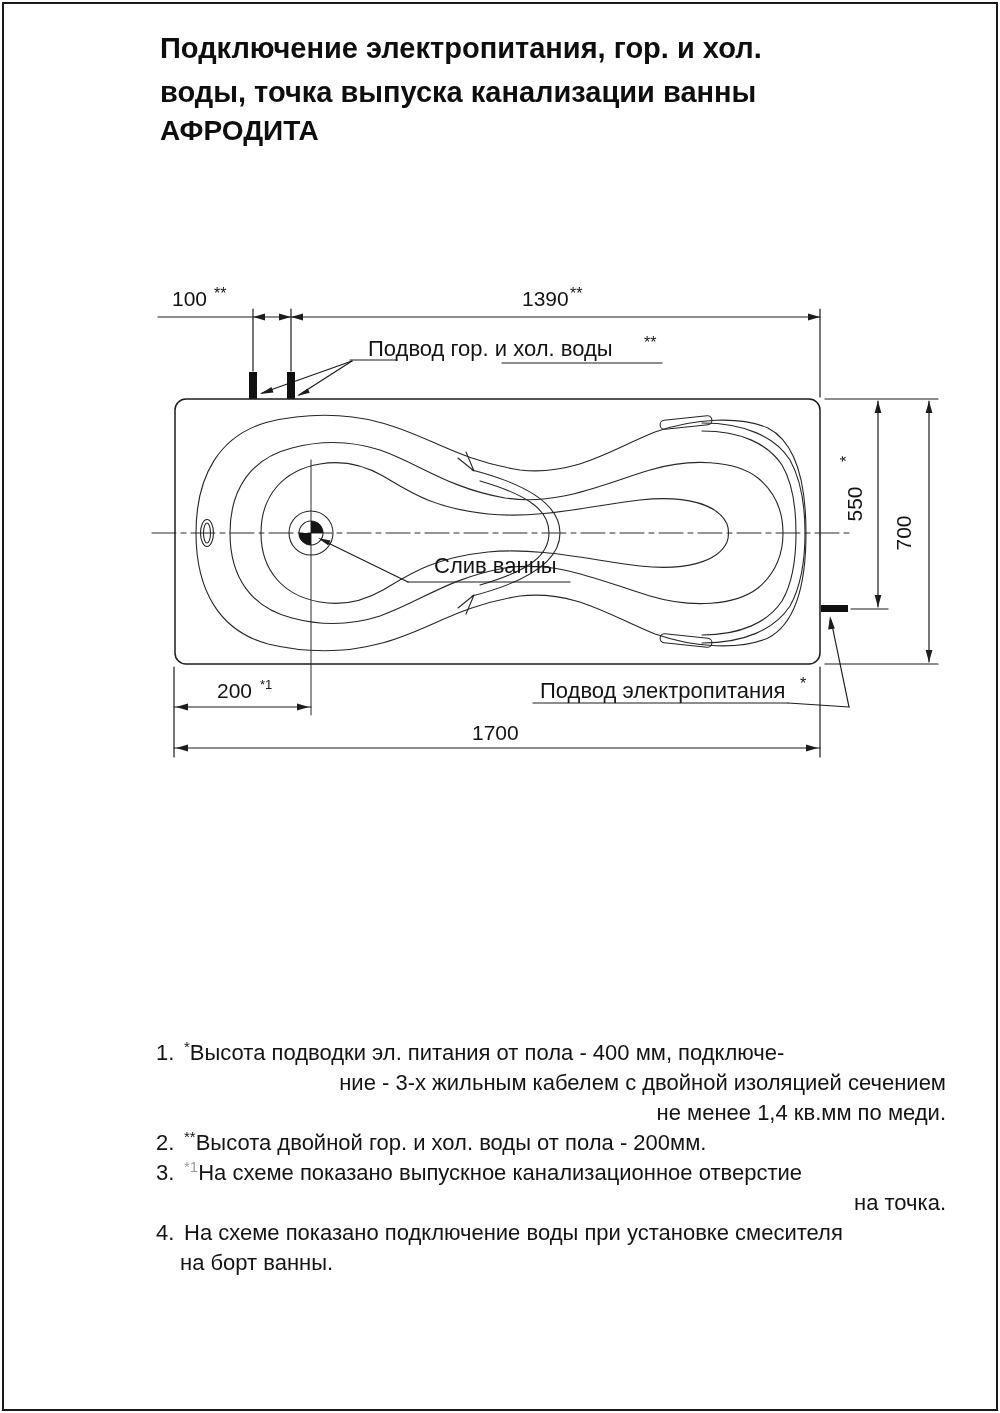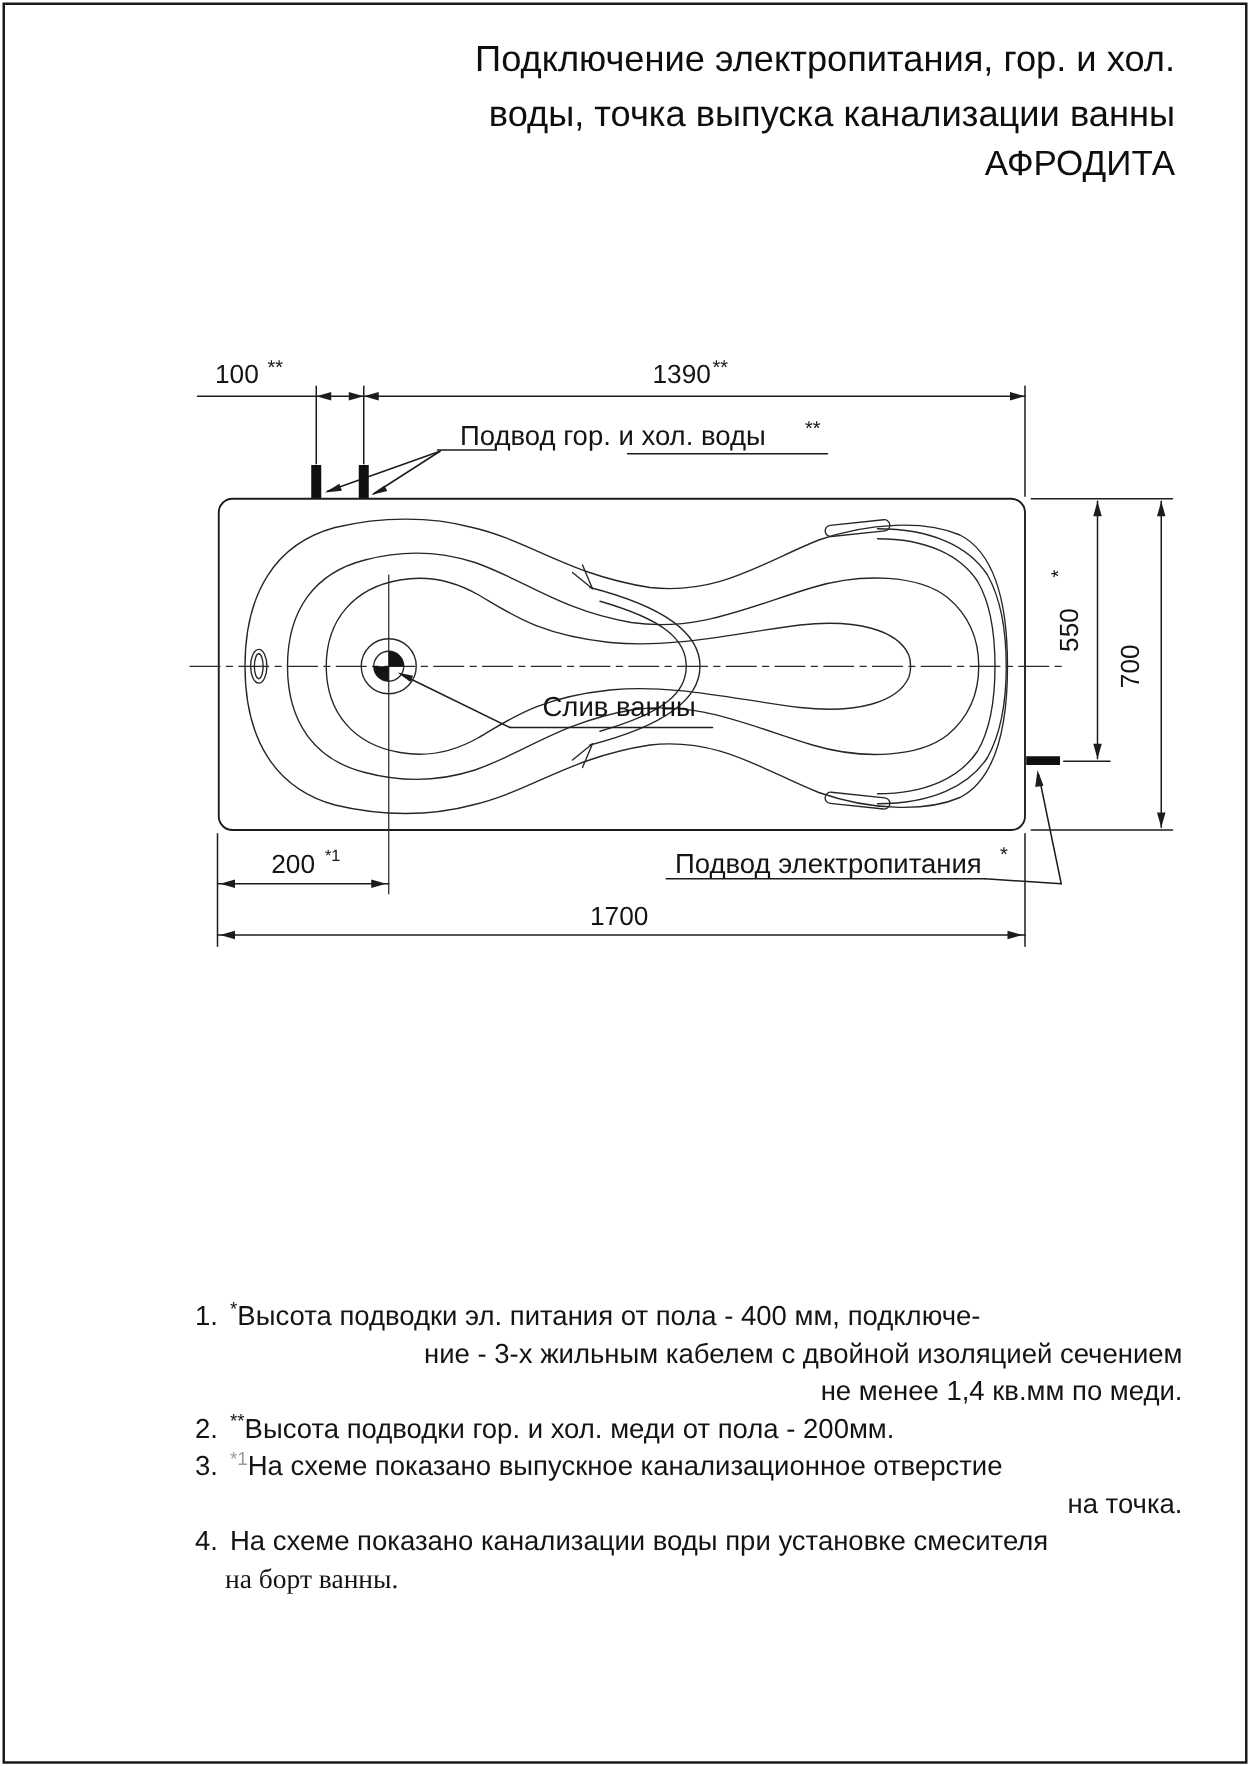--- a/index.html
+++ b/index.html
@@ -1,27 +1,27 @@
 <!DOCTYPE html>
 <html><head>
 <meta charset="utf-8">
 <style>
   html,body{margin:0;padding:0;background:#fff;}
   body{width:1000px;height:1413px;position:relative;font-family:"Liberation Sans",sans-serif;color:#111;}
   .page-border{position:absolute;left:2px;top:2px;right:2px;bottom:2px;border:2px solid #1a1a1a;pointer-events:none;}
-  .title-block{position:absolute;left:160px;top:26px;width:780px;text-align:right;}
+  .title-block{position:absolute;left:160px;top:26px;width:780px;text-align:left;font-weight:bold;}
   .title-line{font-size:29px;line-height:44px;color:#0e0e0e;}
   .title-sub{font-size:28px;line-height:30px;margin-top:2px;color:#0e0e0e;}
   svg.diagram{position:absolute;left:0;top:0;}
   svg text{font-family:"Liberation Sans",sans-serif;fill:#141414;}
   .notes{position:absolute;left:140px;top:1038px;width:790px;font-size:22px;line-height:30px;color:#141414;margin-left:16px;}
   .note-line{white-space:nowrap;}
   .note-num{display:inline-block;min-width:28px;}
   .note-cont{padding-left:28px;white-space:nowrap;text-align:right;}
-  .note-cont2{padding-left:24px;white-space:nowrap;font-family:Liberation Serif, serif;}
+  .note-cont2{padding-left:24px;white-space:nowrap;}
   sup.note-sup{font-size:15px;line-height:0;}
   sup.sup-gray{color:#9a9a9a;}
 </style>
 </head>
 <body>
 
 <div class="page-border"></div>
 
 <div class="title-block">
   <div class="title-line">Подключение электропитания, гор. и хол.</div>
@@ -164,23 +164,23 @@
   <text x="472" y="740" font-size="21">1700</text>
 </svg>
 
 <div class="notes">
   <div class="note-line">
     <span class="note-num">1.</span><sup class="note-sup">*</sup><span>Высота подводки эл. питания от пола - 400 мм, подключе-</span>
   </div>
   <div class="note-cont">ние - 3-х жильным кабелем с двойной изоляцией сечением</div>
   <div class="note-cont">не менее 1,4 кв.мм по меди.</div>
   <div class="note-line">
-    <span class="note-num">2.</span><sup class="note-sup">**</sup><span>Высота подводки гор. и хол. меди от пола - 200мм.</span>
+    <span class="note-num">2.</span><sup class="note-sup">**</sup><span>Высота двойной гор. и хол. воды от пола - 200мм.</span>
   </div>
   <div class="note-line">
     <span class="note-num">3.</span><sup class="note-sup sup-gray">*1</sup><span>На схеме показано выпускное канализационное отверстие</span>
   </div>
   <div class="note-cont">на точка.</div>
   <div class="note-line">
-    <span class="note-num">4.</span><sup class="note-sup"></sup><span>На схеме показано канализации воды при установке смесителя</span>
+    <span class="note-num">4.</span><sup class="note-sup"></sup><span>На схеме показано подключение воды при установке смесителя</span>
   </div>
   <div class="note-cont2">на борт ванны.</div>
 </div>
 
 </body></html>

